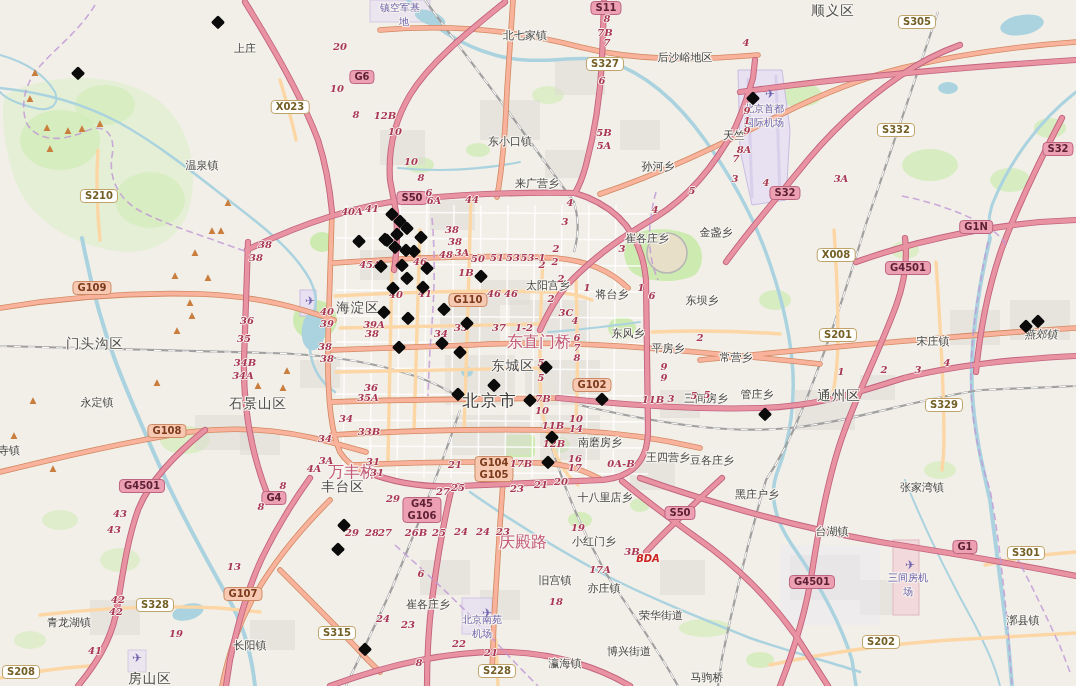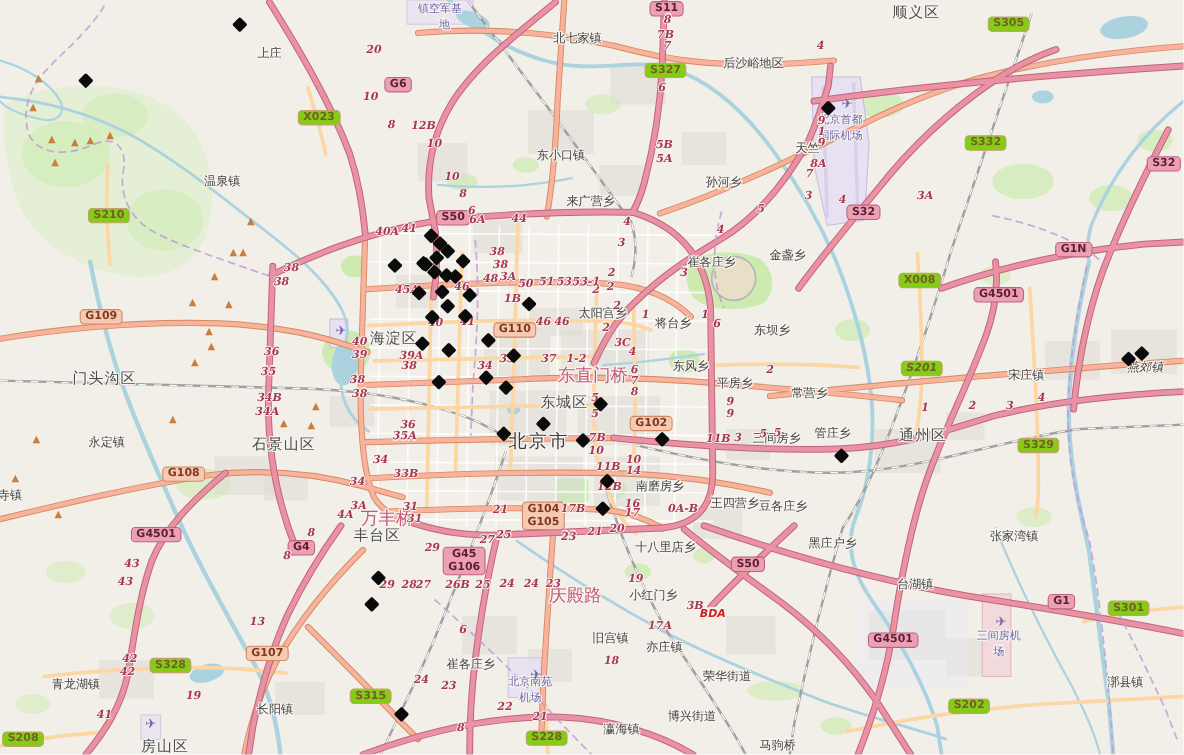--- a/index.html
+++ b/index.html
@@ -33,21 +33,21 @@
   .warn{color:#cc2222;font-size:10px;font-weight:bold;font-style:italic;}
   .air{color:#6f63ad;font-size:10px;}
   .num{position:absolute;transform:translate(-50%,-50%);white-space:nowrap;color:#a93753;
        font-family:"DejaVu Serif",serif;font-style:italic;font-weight:bold;font-size:10px;
        text-shadow:1px 0 0 #f6f4ef,-1px 0 0 #f6f4ef,0 1px 0 #f6f4ef,0 -1px 0 #f6f4ef;}
   .shield{position:absolute;transform:translate(-50%,-50%);font-size:10px;font-weight:bold;
           padding:0 4px;border-radius:4px;border:1.5px solid;line-height:1.2;
           white-space:pre-line;text-align:center;}
   .mw{background:#eca0b2;border-color:#bd6580;color:#5c1f34;}
   .tr{background:#f8c9b2;border-color:#cd8a64;color:#7c3b1d;}
-  .co{background:#84cc16;border-color:#bfa368;color:#746026;}
+  .co{background:#ffffff;border-color:#bfa368;color:#746026;}
   .marker{position:absolute;width:9.5px;height:9.5px;background:#0b0b0b;border-radius:1.5px;
           transform:translate(-50%,-50%) rotate(45deg);}
   .peak{position:absolute;transform:translate(-50%,-50%);color:#c97e3e;font-size:9px;}
   .plane{position:absolute;transform:translate(-50%,-50%);color:#6f63ad;font-size:12px;}
 </style>
 </head>
 <body>
 
 <div class="stage">
   <svg id="basemap" width="1076" height="686" viewBox="0 0 1076 686">
@@ -416,21 +416,21 @@
       <div class="lbl air" style="left: 482px; top: 620px;">北京南苑</div>
       <div class="lbl air" style="left: 482px; top: 634px;">机场</div>
       <div class="lbl air" style="left: 908px; top: 578px;">三间房机</div>
       <div class="lbl air" style="left: 908px; top: 592px;">场</div>
       <div class="shield co" style="left: 99px; top: 196px;">S210</div>
       <div class="shield co" style="left: 290px; top: 107px;">X023</div>
       <div class="shield co" style="left: 605px; top: 64px;">S327</div>
       <div class="shield co" style="left: 917px; top: 22px;">S305</div>
       <div class="shield co" style="left: 896px; top: 130px;">S332</div>
       <div class="shield co" style="left: 836px; top: 255px;">X008</div>
-      <div class="shield co" style="left: 838px; top: 335px; font-style: italic;">S201</div>
+      <div class="shield co" style="left: 838px; top: 335px;">S201</div>
       <div class="shield co" style="left: 944px; top: 405px;">S329</div>
       <div class="shield co" style="left: 155px; top: 605px;">S328</div>
       <div class="shield co" style="left: 21px; top: 672px;">S208</div>
       <div class="shield co" style="left: 337px; top: 633px;">S315</div>
       <div class="shield co" style="left: 497px; top: 671px;">S228</div>
       <div class="shield co" style="left: 881px; top: 642px;">S202</div>
       <div class="shield co" style="left: 1026px; top: 553px;">S301</div>
       <div class="shield tr" style="left: 92px; top: 288px;">G109</div>
       <div class="shield tr" style="left: 167px; top: 431px;">G108</div>
       <div class="shield tr" style="left: 468px; top: 300px;">G110</div>

